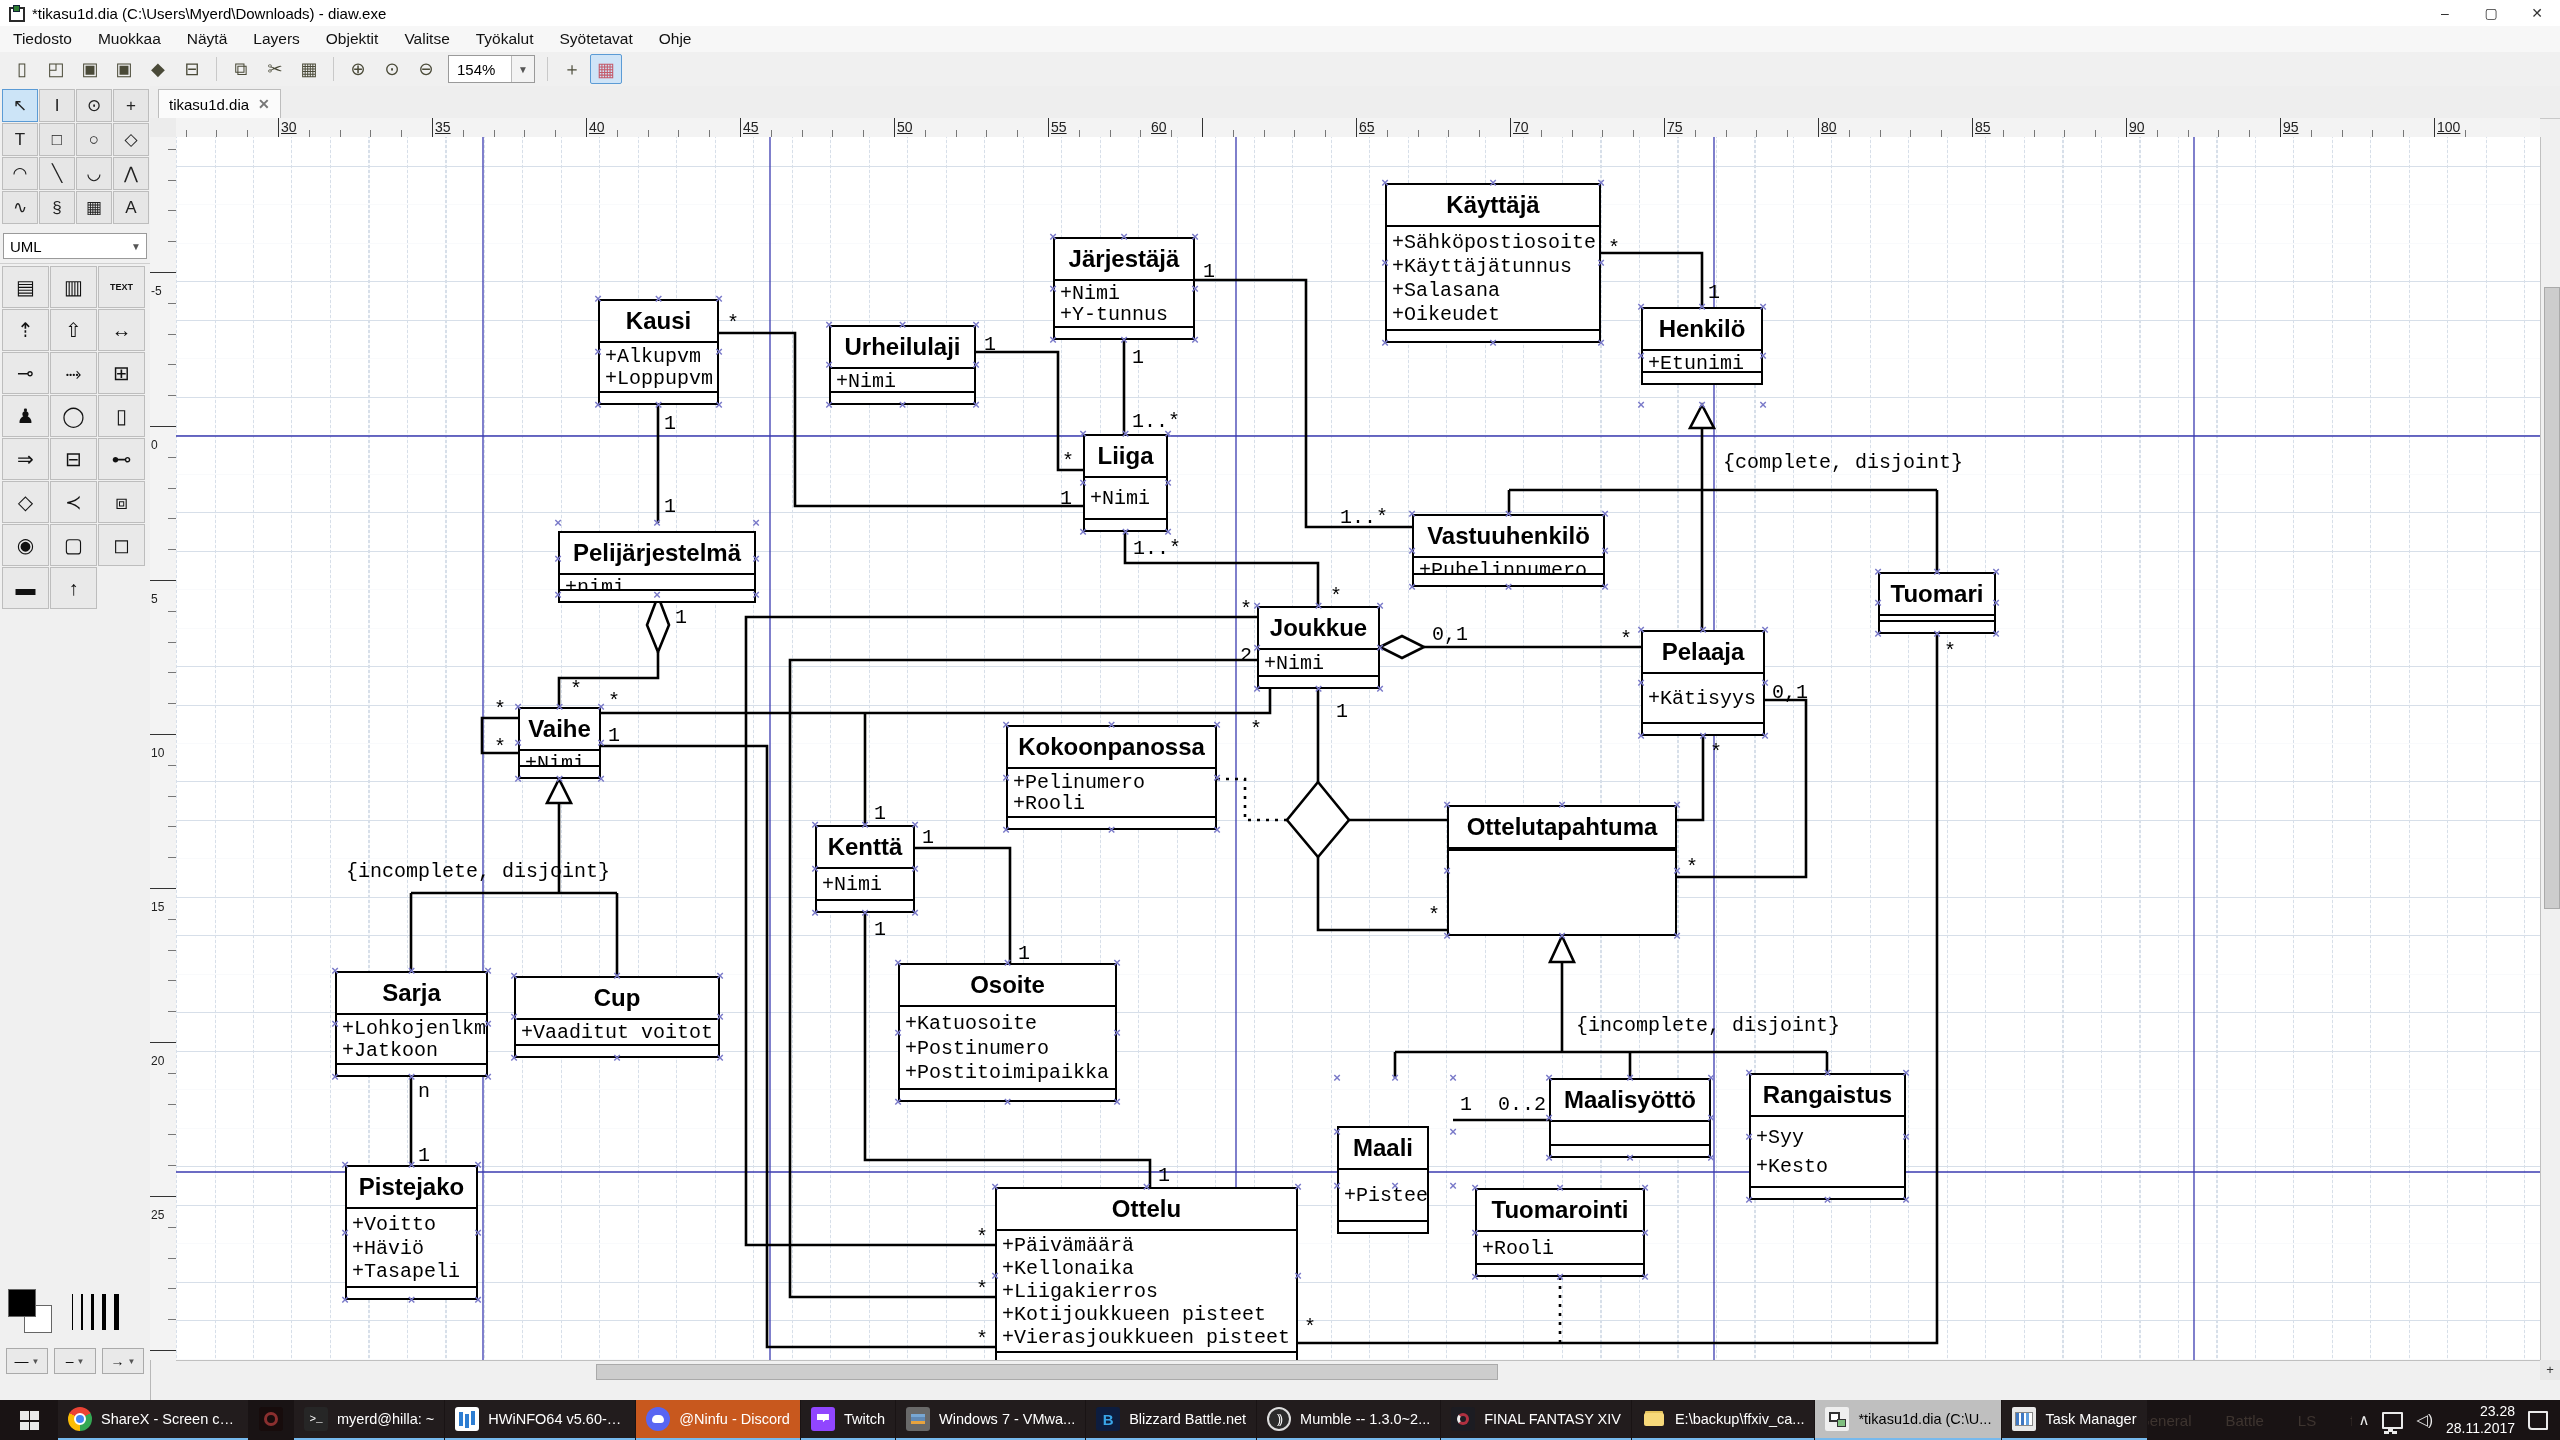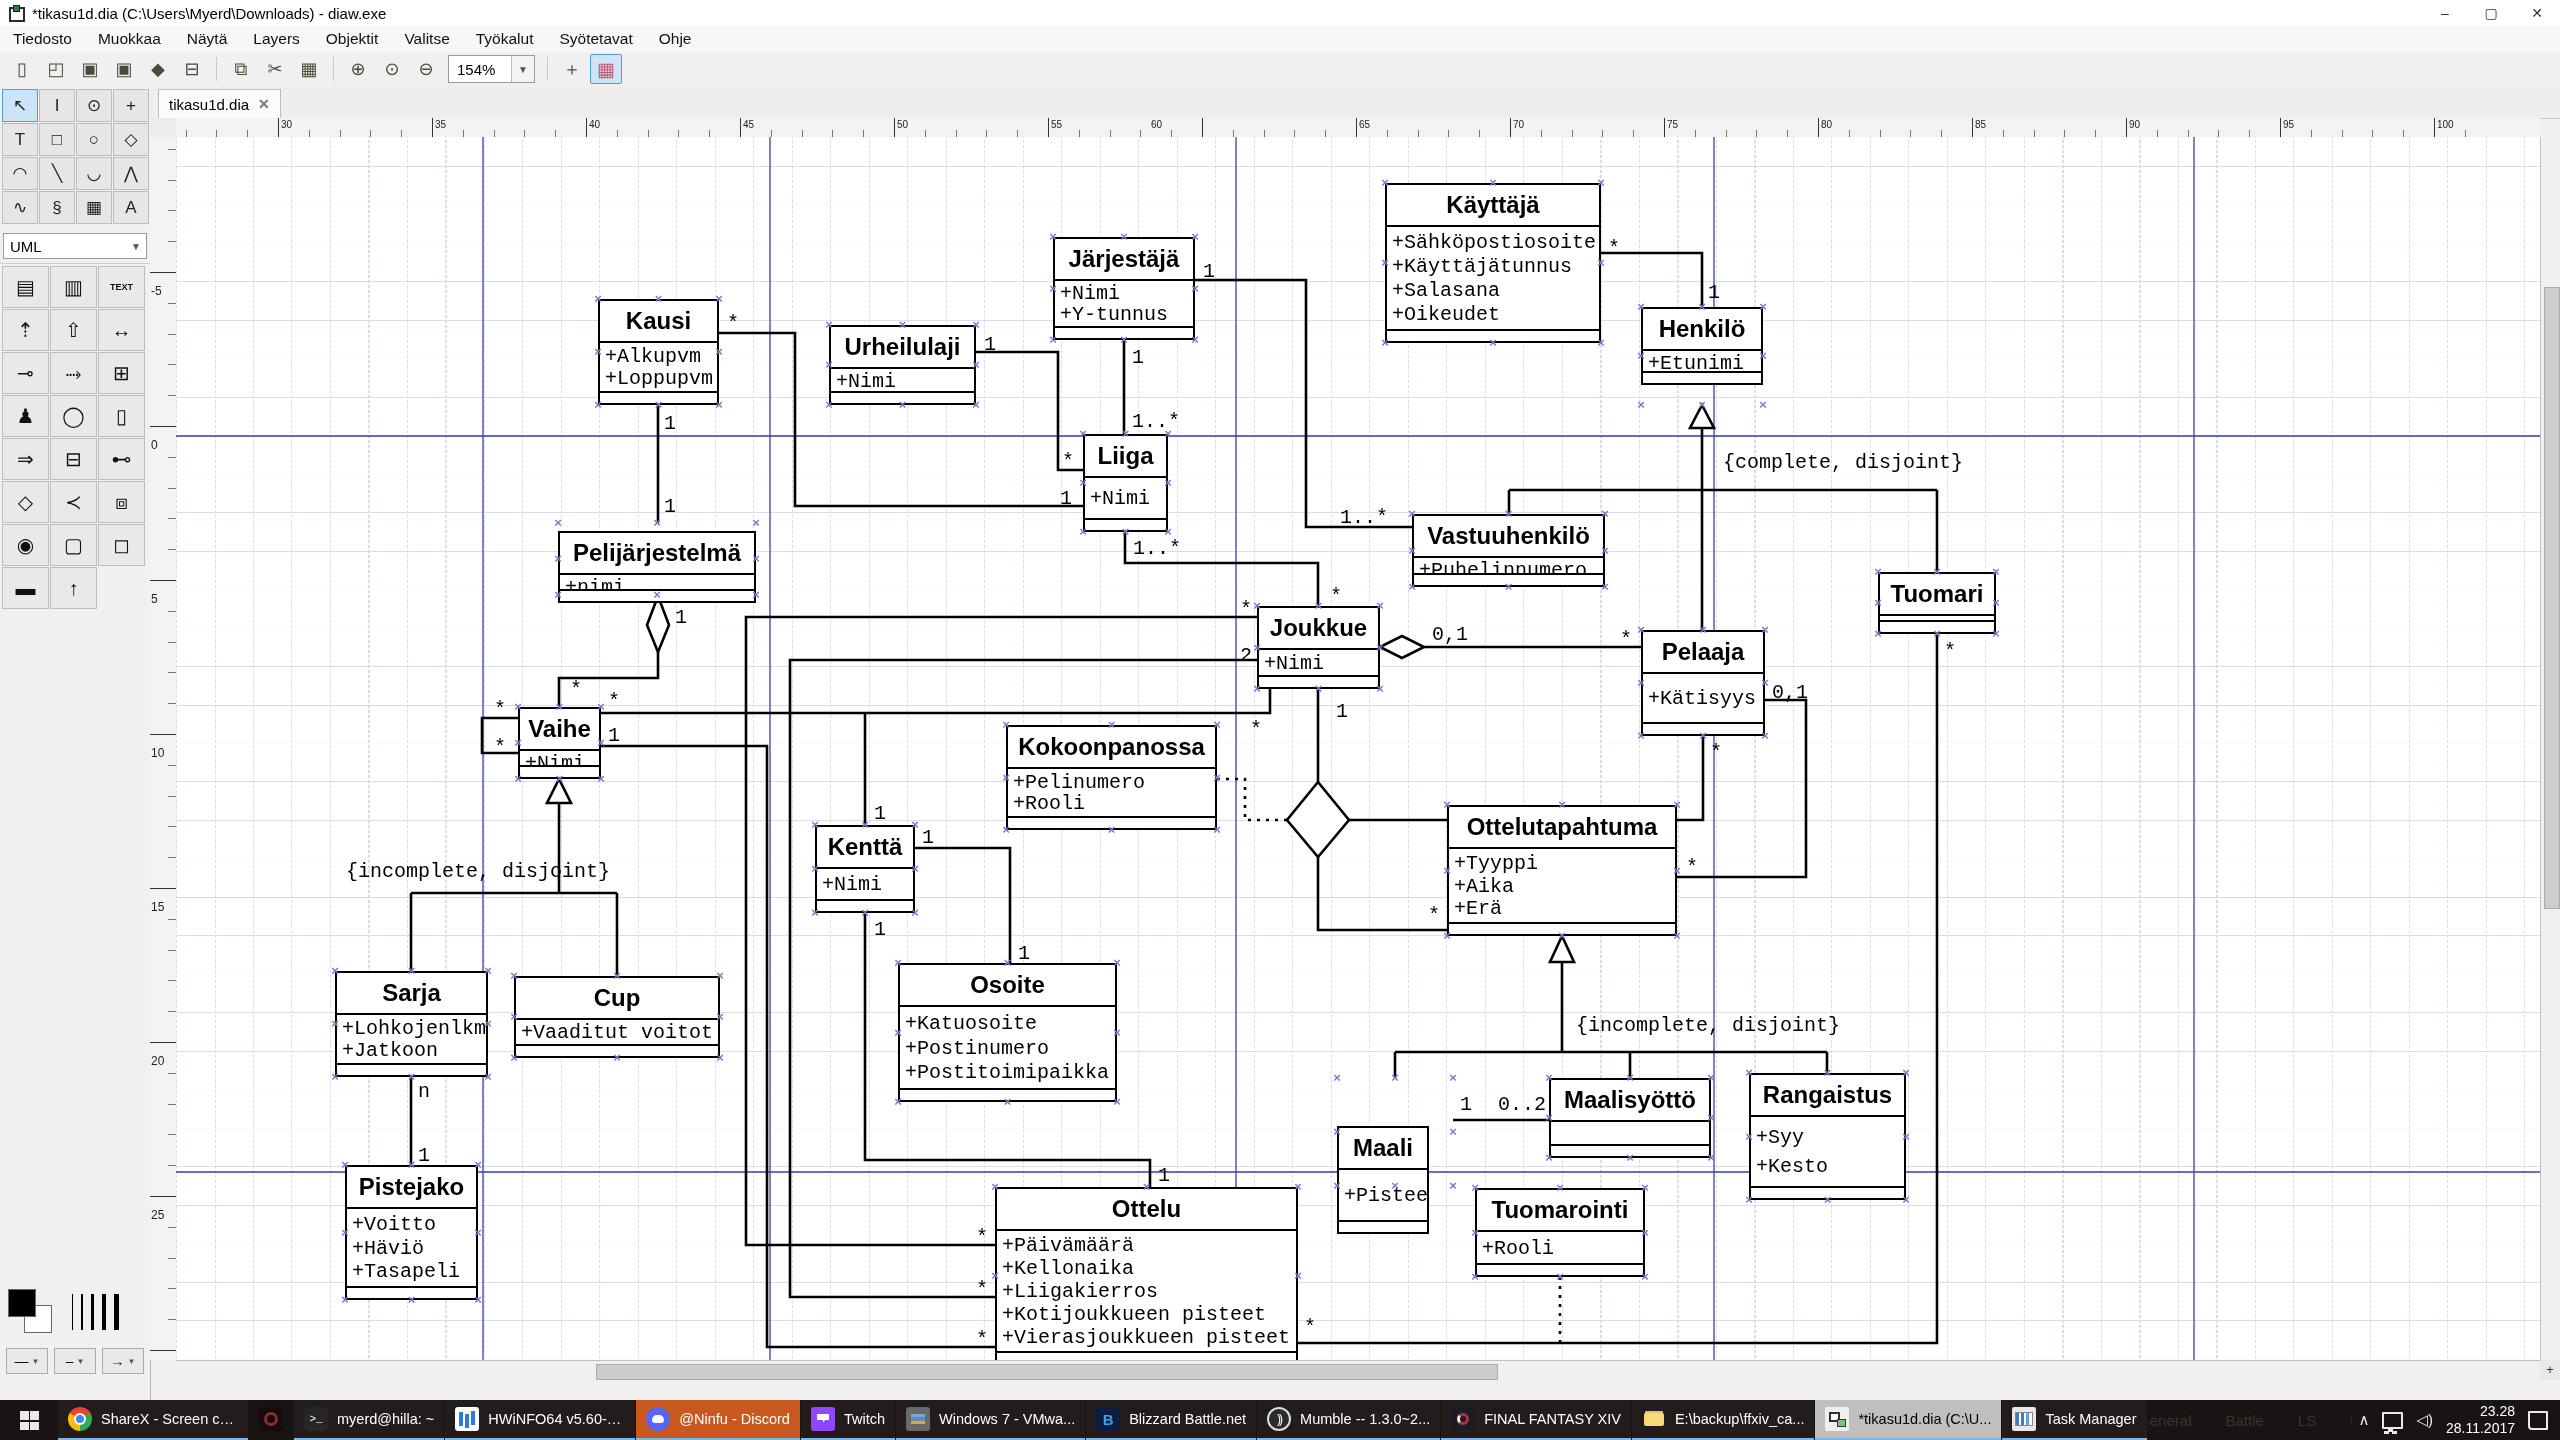--- a/index.html
+++ b/index.html
@@ -52,21 +52,21 @@
   #tabrow{position:absolute;left:150px;top:86px;width:2410px;height:32px;background:#eeeeee;border-bottom:1px solid #c9c9c9;display:flex;align-items:flex-end;}
   .tab{height:28px;margin-left:8px;background:#fbfbfb;border:1px solid #bdbdbd;border-bottom:none;
     display:flex;align-items:center;padding:0 10px;font-size:15px;gap:9px;}
   .tabx{color:#777;font-size:14px;font-weight:bold;}
   #corner{position:absolute;left:150px;top:118px;width:26px;height:19px;background:#ececec;border-right:1px solid #bbb;border-bottom:1px solid #bbb;}
   #hruler{position:absolute;left:176px;top:118px;width:2364px;height:19px;background:#f3f3f3;border-bottom:1px solid #999;overflow:hidden;
     background-image:
       repeating-linear-gradient(90deg,#333 0 1px,transparent 1px 154px),
       repeating-linear-gradient(90deg,#777 0 1px,transparent 1px 30.8px);
     background-size:100% 19px,100% 7px;background-position:-52px bottom,-52px bottom;background-repeat:no-repeat,no-repeat;}
-  .hnum{position:absolute;top:1px;font-size:10px;color:#222;}
+  .hnum{position:absolute;top:1px;font-size:14px;color:#222;text-decoration:underline;}
   #vruler{position:absolute;left:150px;top:137px;width:26px;height:1223px;background:#f3f3f3;border-right:1px solid #999;overflow:hidden;
     background-image:
       repeating-linear-gradient(0deg,#333 0 1px,transparent 1px 154px),
       repeating-linear-gradient(0deg,#777 0 1px,transparent 1px 30.8px);
     background-size:26px 100%,8px 100%;background-position:right -9px,right -9px;background-repeat:no-repeat,no-repeat;}
   .vnum{position:absolute;left:1px;font-size:12px;color:#222;}
   #canvas{position:absolute;left:176px;top:137px;width:2364px;height:1223px;background:
       repeating-linear-gradient(0deg,rgba(255,255,255,.85) 0 2px,transparent 2px 5px),
       repeating-linear-gradient(90deg,#d7dfe9 0 1px,transparent 1px 38.5px),
       repeating-linear-gradient(0deg,#d7dfe9 0 1px,transparent 1px 38.5px),
@@ -558,25 +558,20 @@
       <span class="hnd" style="left: 634px; top: 683px;">×</span>
       <span class="hnd" style="left: 684px; top: 683px;">×</span>
       <span class="hnd" style="left: 734px; top: 683px;">×</span>
       <span class="hnd" style="left: 634px; top: 727px;">×</span>
       <span class="hnd" style="left: 734px; top: 727px;">×</span>
       <span class="hnd" style="left: 634px; top: 771px;">×</span>
       <span class="hnd" style="left: 684px; top: 771px;">×</span>
       <span class="hnd" style="left: 734px; top: 771px;">×</span>
       <div class="cls" style="left: 1271px; top: 668px; width: 230px; height: 131px;">
         <div class="cls-title">Ottelutapahtuma</div>
-        <div class="cls-attrs">
-          <div class="attr">+Tyyppi</div>
-          <div class="attr">+Aika</div>
-          <div class="attr">+Erä</div>
-        </div>
         <div class="cls-ops"></div>
       </div>
       <span class="hnd" style="left: 1266px; top: 663px;">×</span>
       <span class="hnd" style="left: 1381px; top: 663px;">×</span>
       <span class="hnd" style="left: 1496px; top: 663px;">×</span>
       <span class="hnd" style="left: 1266px; top: 728.5px;">×</span>
       <span class="hnd" style="left: 1496px; top: 728.5px;">×</span>
       <span class="hnd" style="left: 1266px; top: 794px;">×</span>
       <span class="hnd" style="left: 1381px; top: 794px;">×</span>
       <span class="hnd" style="left: 1496px; top: 794px;">×</span>

